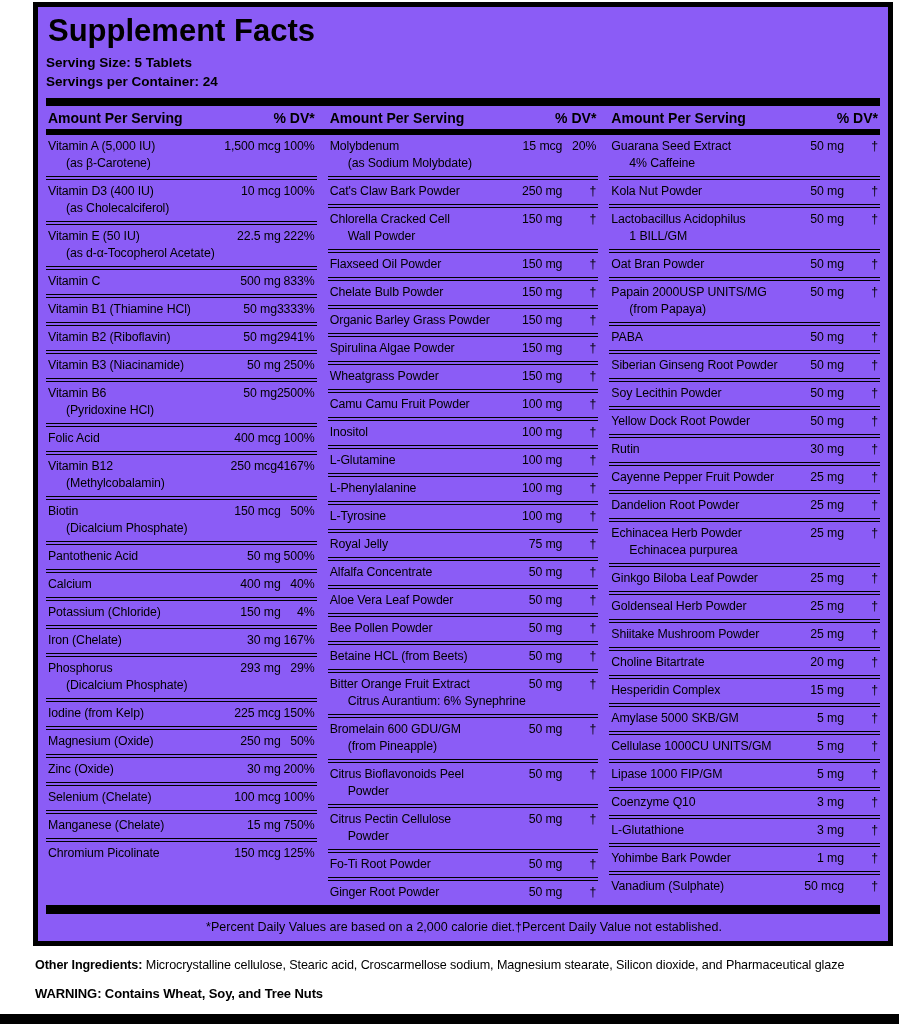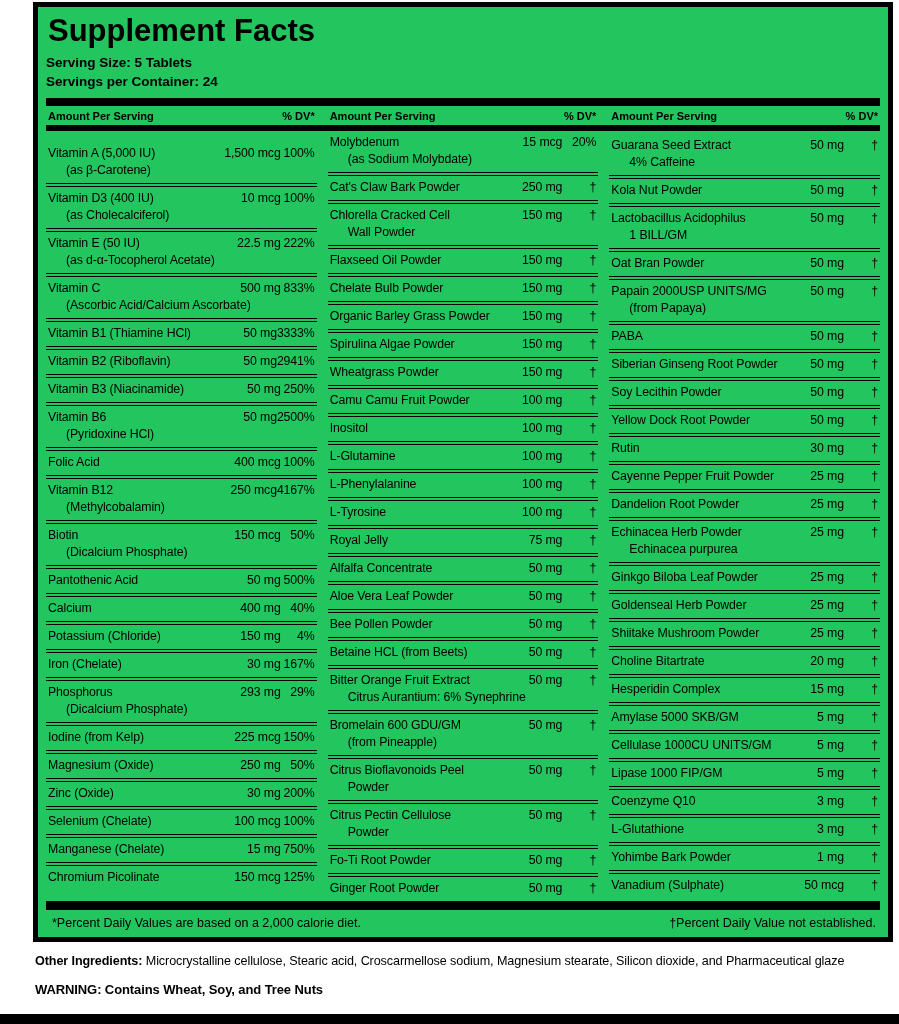--- a/index.html
+++ b/index.html
@@ -6,51 +6,51 @@
   html,body { margin:0; padding:0; }
   body {
     width:899px; height:1024px;
     background:#fff; color:#000;
     font-family:"Liberation Sans", sans-serif;
     position:relative; overflow:hidden;
   }
   .label-box {
     margin:2px 6px 0 33px;
     border:5px solid #000;
-    background:#22c55e;
+    background:#8b5cf6;
     padding:5px 6px 0 6px;
   }
   .title {
     font-size:31px; font-weight:bold;
     letter-spacing:0; margin:2px 0 5px 4px;
     line-height:34px;
   }
   .serving-line { font-weight:bold; font-size:13.5px; line-height:19px; margin-left:2px; }
   .hbar { background:#000; margin:0 2px; }
   .hbar-top { height:8px; margin-top:7px; }
   .hbar-mid { height:6px; }
   .hbar-bot { height:9px; }
   .col-headers { display:flex; margin:0 2px; }
   .col-headers .ch {
     flex:1; display:flex; justify-content:space-between;
-    font-weight:bold; font-size:11px; padding:4px 2px 3px 2px;
+    font-weight:bold; font-size:14px; padding:4px 2px 3px 2px;
   }
   .col-headers .chgap { width:11px; }
-  .cols { display:flex; align-items:center; margin:0 2px; }
+  .cols { display:flex; align-items:flex-start; margin:0 2px; }
   .col { flex:1; min-width:0; }
   .vsep { width:7px; background:#000; margin:0 2px; flex:0 0 auto; }
   .row { padding:3px 2px 4px 2px; font-size:12.3px; line-height:17px; letter-spacing:-0.1px; }
   .row + .row { border-top:4px double #000; }
   .l1 { display:flex; align-items:baseline; }
   .l1 .nm { flex:1; padding-right:4px; }
   .l1 .amt { white-space:nowrap; text-align:right; min-width:48px; }
   .l1 .dv { white-space:nowrap; text-align:right; min-width:34px; }
   .sub { padding-left:18px; }
   .footnotes {
-    display:flex; justify-content:space-between;
+    display:flex; justify-content:center;
     font-size:12.5px; padding:5px 6px 6px 8px; line-height:16px;
   }
   .below { margin:11px 6px 0 35px; font-size:12.6px; letter-spacing:-0.1px; line-height:16px; }
   .other-ing b { font-weight:bold;text-align:center; }
   .warning { font-weight:bold; margin-top:13px; font-size:13px; }
   .bottom-bar {
     position:absolute; left:0; bottom:0;
     width:899px; height:10px; background:#000;
   }
 </style>
@@ -110,21 +110,20 @@
             <span class="dv">222%</span>
           </div>
           <div class="sub">(as d-α-Tocopherol Acetate)</div>
         </div>
         <div class="row">
           <div class="l1">
             <span class="nm">Vitamin C</span>
             <span class="amt">500 mg</span>
             <span class="dv">833%</span>
           </div>
-          <div class="sub">(Ascorbic Acid/Calcium Ascorbate)</div>
         </div>
         <div class="row">
           <div class="l1">
             <span class="nm">Vitamin B1 (Thiamine HCl)</span>
             <span class="amt">50 mg</span>
             <span class="dv">3333%</span>
           </div>
         </div>
         <div class="row">
           <div class="l1">

